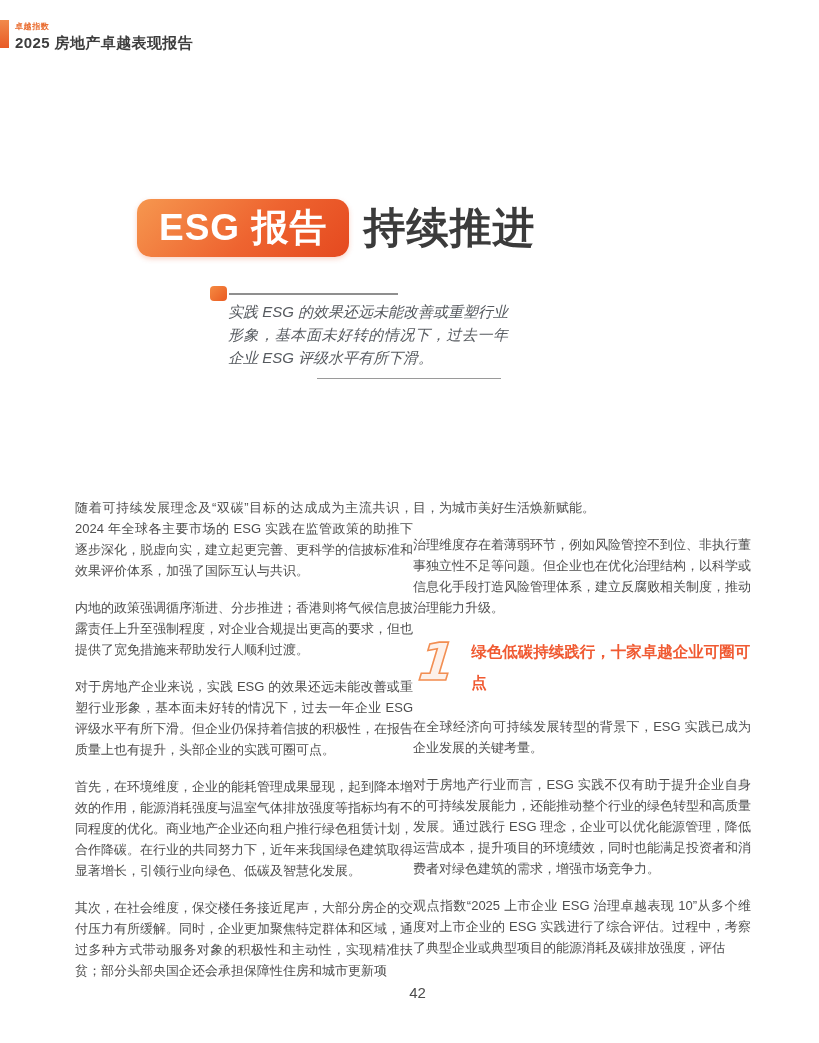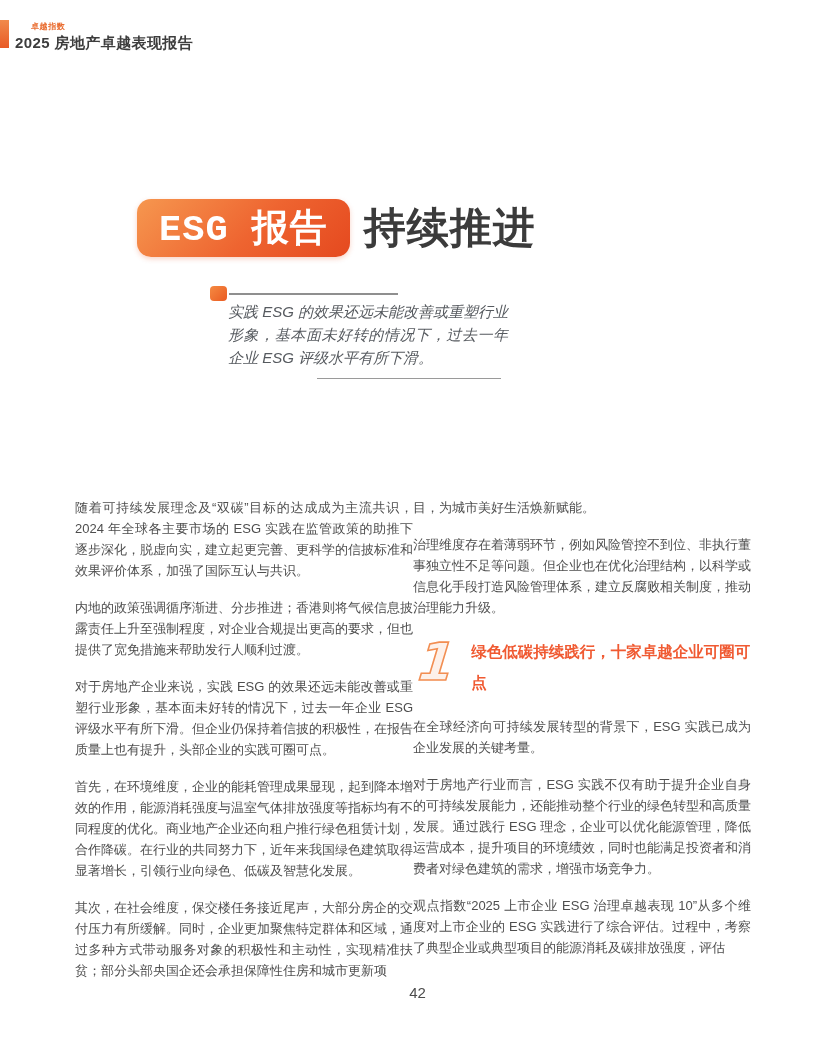--- a/index.html
+++ b/index.html
@@ -6,25 +6,25 @@
   html, body { background:#ffffff; }
   .page {
     position:relative; width:819px; height:1043px; background:#ffffff;
     font-family:"Liberation Sans","DejaVu Sans",sans-serif; overflow:hidden;
   }
 
   
   .brand { position:absolute; top:20px; left:0; display:flex; }
   .brand-bar { width:9px; height:28px; background:linear-gradient(180deg,#f18a4b,#e85a26); }
   .brand-text { margin-left:6px; padding-top:1px; }
-  .brand-eyebrow { font-size:8px; font-weight:700; color:#e96b2e; letter-spacing:0.6px;margin-left:16px; }
+  .brand-eyebrow { font-size:8px; font-weight:700; color:#e96b2e; letter-spacing:0.6px; }
   .brand-title { font-size:15px; font-weight:800; color:#3d3d3d; letter-spacing:0.4px; margin-top:2px; }
 
   
-  .title-row { position:absolute; top:199px; left:137px; display:flex; align-items:center;font-family:Liberation Mono, monospace; }
+  .title-row { position:absolute; top:199px; left:137px; display:flex; align-items:center; }
   .badge {
     display:flex; align-items:center; justify-content:center;
     height:58px; padding:0 22px; border-radius:14px;
     background:linear-gradient(135deg,#f6974f 0%,#ee6430 55%,#e5491f 100%);
     color:#ffffff; font-size:37px; font-weight:800; letter-spacing:1px;
     box-shadow:0 2px 5px rgba(230,80,30,0.25);
   }
   .title-text { margin-left:14px; font-size:42px; font-weight:900; color:#3b3b3b; letter-spacing:1px; }
 
   

